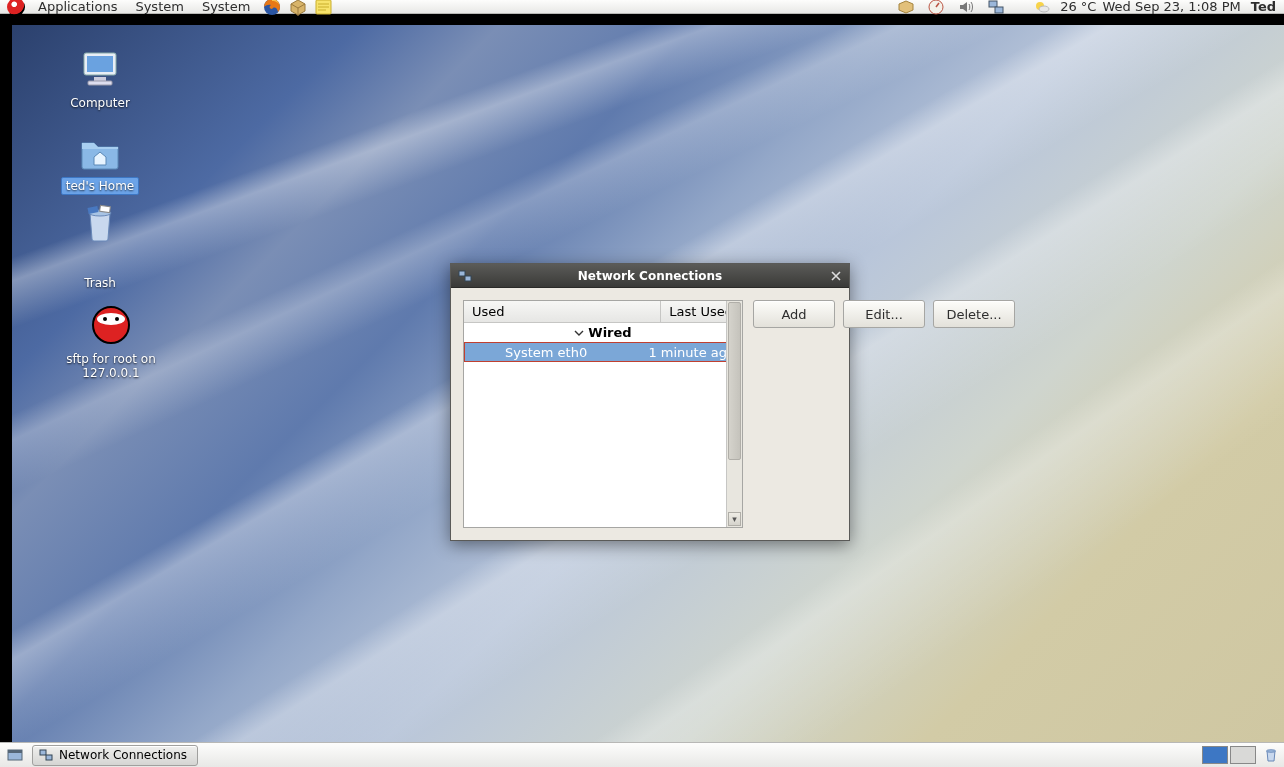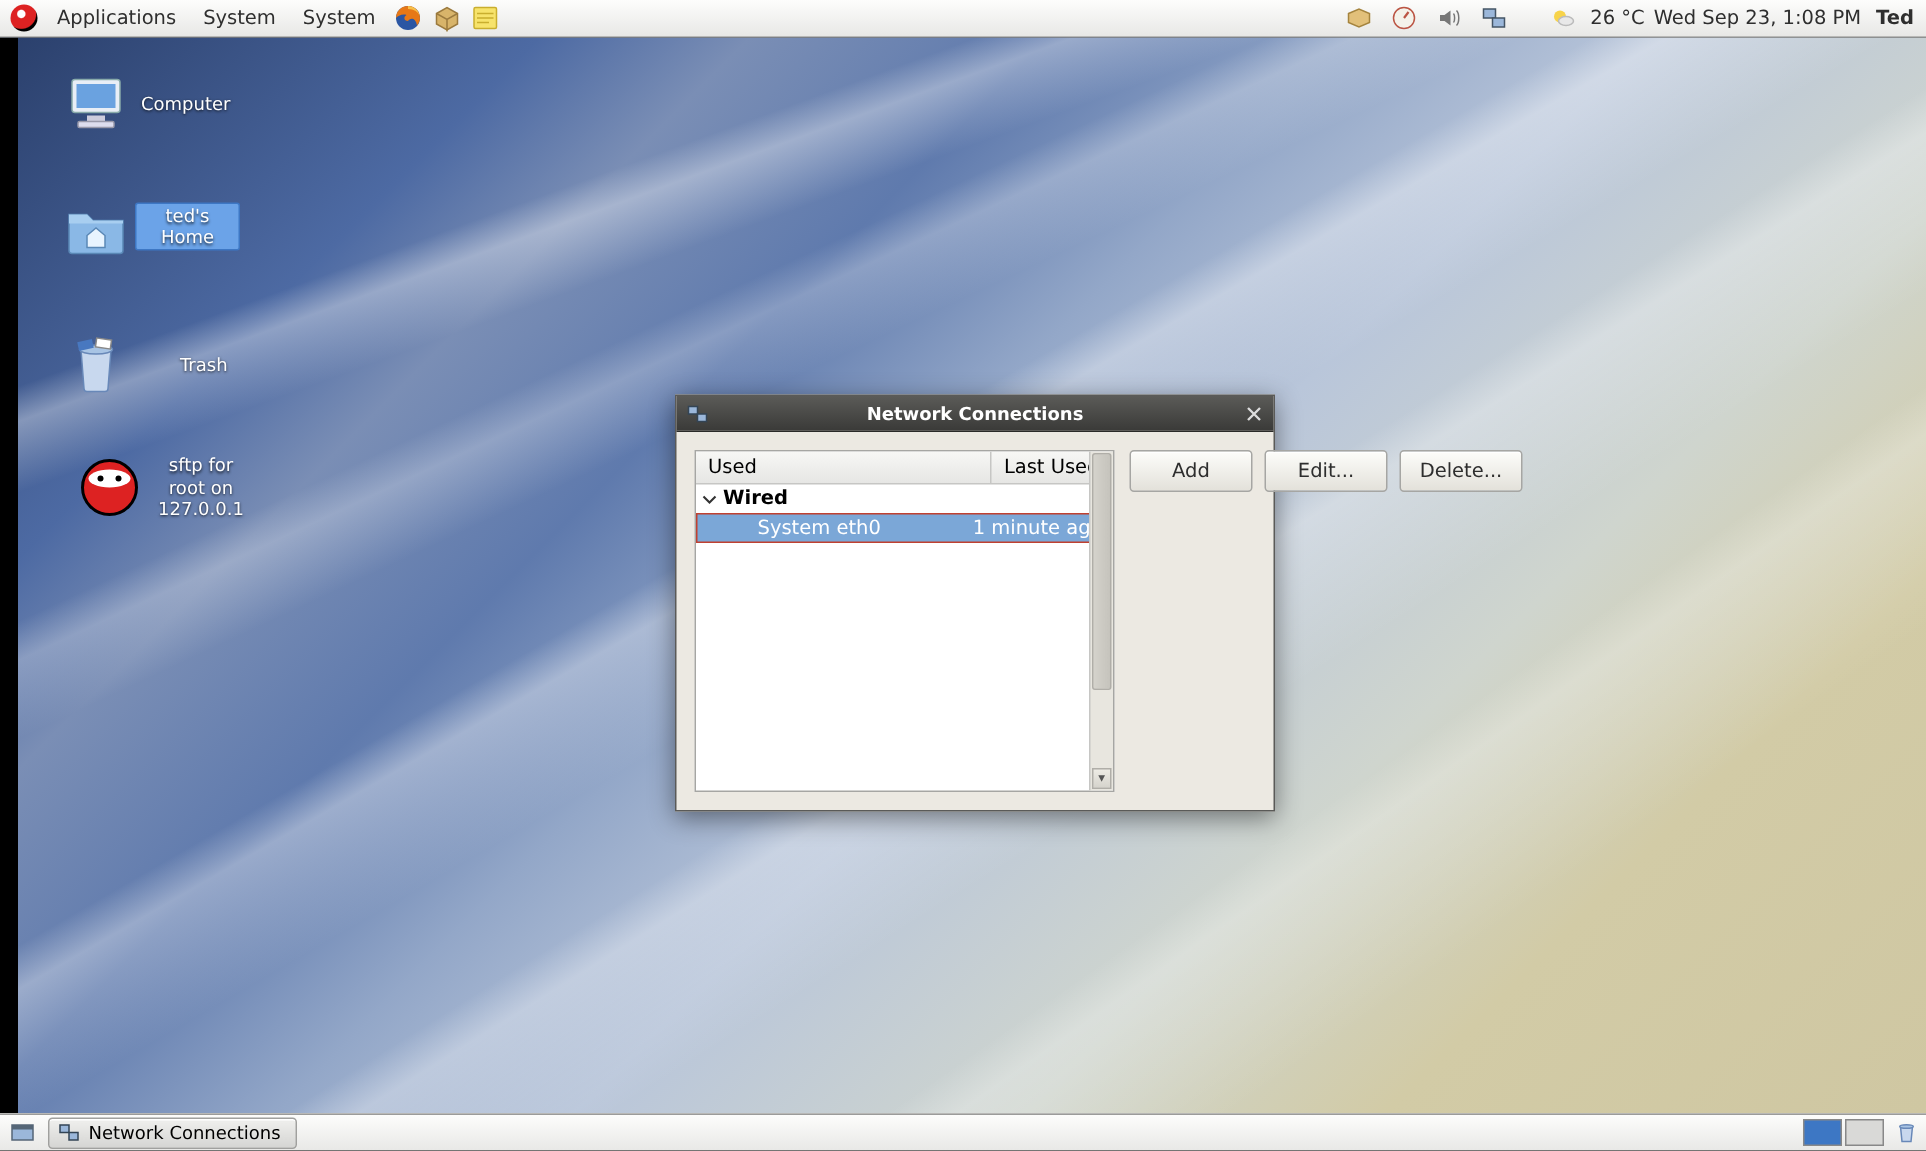--- a/index.html
+++ b/index.html
@@ -1,40 +1,40 @@
 <!DOCTYPE html>
 <html><head>
 <meta charset="utf-8">
 <style>
 * { box-sizing: border-box; margin: 0; padding: 0; font-family: "DejaVu Sans", "Liberation Sans", sans-serif; }
 body { width: 1284px; height: 767px; overflow: hidden; position: relative; background: #000; }
 
 
-.top-panel { position: absolute; top:0; left:0; right:0; height:25px; background: linear-gradient(#fdfdfc,#e8e8e6); border-bottom:1px solid #b8b8b6; display:flex; align-items:center; font-size:13px; color:#2e2e2e; z-index:100; }
+.top-panel { position: absolute; top:0; left:0; right:0; height:14px; background: linear-gradient(#fdfdfc,#e8e8e6); border-bottom:1px solid #b8b8b6; display:flex; align-items:center; font-size:13px; color:#2e2e2e; z-index:100; }
 .top-panel .left { display:flex; align-items:center; gap:2px; padding-left:4px; }
 .top-panel .menu-item { padding:3px 8px; cursor:default; }
 .top-panel .icon-btn { width:24px; height:24px; display:flex; align-items:center; justify-content:center; }
 .top-panel .right { margin-left:auto; display:flex; align-items:center; gap:6px; padding-right:8px; }
 .panel-clock { font-size:13px;text-align:center; }
 .panel-user { font-weight:bold; padding-left:4px; }
 .redhat-logo { width:18px; height:18px; background: radial-gradient(circle at 40% 35%, #fff 0 15%, #d22 20% 60%, #000 65% 100%); border-radius:50%; }
 
 
 .desktop { position:absolute; top:25px; left:0; right:0; bottom:25px; background: linear-gradient(135deg, #2a3f6b 0%, #4d6aa3 18%, #7a8eb5 25%, #5f7aad 35%, #93a7c8 45%, #b9c6da 55%, #cfd5ce 70%, #d2cba6 82%, #cfc7a2 100%); overflow:hidden; }
 .desktop::before { content:""; position:absolute; inset:0; background:
   linear-gradient( 160deg, transparent 0 20%, rgba(255,255,255,.35) 22%, transparent 26% ),
   linear-gradient( 155deg, transparent 0 30%, rgba(255,255,255,.25) 32%, transparent 36% ),
   linear-gradient( 150deg, transparent 0 42%, rgba(255,255,255,.35) 44%, transparent 50% ),
   linear-gradient( 148deg, transparent 0 55%, rgba(255,255,255,.3) 57%, transparent 64% ),
   linear-gradient( 145deg, transparent 0 70%, rgba(255,255,255,.25) 72%, transparent 80% );
   pointer-events:none; }
 .black-bar-left { position:absolute; top:25px; left:0; width:12px; bottom:25px; background:#000; z-index:5; }
 
 
-.desktop-icon { position:absolute; width:120px; display:flex; flex-direction:row; align-items:center; gap:2px; cursor:default; }
+.desktop-icon { position:absolute; width:120px; display:flex; flex-direction:column; align-items:center; gap:2px; cursor:default; }
 .desktop-icon .icon-img { width:48px; height:48px; display:flex; align-items:center; justify-content:center; }
 .desktop-icon .icon-label { color:#fff; font-size:12px; text-align:center; text-shadow: 0 1px 2px rgba(0,0,0,.8); padding:1px 4px; border-radius:2px; line-height:1.2; }
 .desktop-icon.selected .icon-label { background:#6ba3e8; color:#fff; border:1px solid #3d77c4; }
 
 
 .bottom-panel { position:absolute; left:0; right:0; bottom:0; height:25px; background: linear-gradient(#fdfdfc,#e8e8e6); border-top:1px solid #b8b8b6; display:flex; align-items:center; z-index:100; }
 .show-desktop-btn { width:22px; height:22px; margin-left:4px; display:flex; align-items:center; justify-content:center; }
 .taskbar-item { margin-left:6px; height:21px; display:flex; align-items:center; gap:6px; padding:0 10px 0 6px; background:linear-gradient(#f0f0ee,#d5d5d3); border:1px solid #a0a09e; border-radius:3px; font-size:12px; box-shadow: inset 0 1px 0 #fff; }
 .bottom-panel .right-tray { margin-left:auto; display:flex; align-items:center; gap:6px; padding-right:4px; }
 .workspace-switcher { display:flex; gap:2px; }
@@ -46,21 +46,21 @@
 .dialog-titlebar { height:24px; background:linear-gradient(#5b5b58,#3a3a38); color:#fff; display:flex; align-items:center; font-size:12px; font-weight:bold; position:relative; border-bottom:1px solid #2a2a28; }
 .dialog-titlebar .title-icon { width:16px; height:16px; margin:0 6px; display:flex; align-items:center; justify-content:center; }
 .dialog-titlebar .title-text { position:absolute; left:0; right:0; text-align:center; pointer-events:none; }
 .dialog-titlebar .title-close { margin-left:auto; width:20px; height:20px; margin-right:3px; display:flex; align-items:center; justify-content:center; color:#ddd; cursor:default; border-radius:2px; z-index:2; }
 .dialog-body { padding:12px; display:flex; gap:10px; }
 .tree-wrap { position:relative; flex:1; }
 .treeview { width:280px; height:228px; background:#fff; border:1px solid #a6a6a3; font-size:13px; overflow:hidden; }
 .treeview .headers { display:flex; height:22px; background:linear-gradient(#f7f7f5,#e6e6e4); border-bottom:1px solid #c6c6c4; }
 .treeview .headers .col { padding:3px 8px; border-right:1px solid #c6c6c4; }
 .treeview .headers .col:first-child { flex:1; }
-.treeview .group-row { display:flex; align-items:center; padding:2px 4px; font-weight:bold; gap:4px; }
+.treeview .group-row { display:flex; align-items:center; padding:2px 4px; font-weight:bold; gap:4px;justify-content:center; }
 .treeview .item-row { display:flex; align-items:center; height:20px; color:#fff; background:#7ba7d7; border:1px solid #c04030; }
 .treeview .item-row .item-name { padding-left:40px; flex:1; }
 .treeview .item-row .item-time { padding-right:6px; }
 .scrollbar-v { position:absolute; top:1px; right:1px; bottom:1px; width:16px; background:#e8e6df; border-left:1px solid #c6c6c4; }
 .scrollbar-v .thumb { position:absolute; left:1px; right:1px; top:1px; height:70%; background:linear-gradient(to right,#d5d3cc,#c5c3bc); border:1px solid #b0aea8; border-radius:2px; }
 .scrollbar-v .arrow-dn { position:absolute; left:1px; right:1px; bottom:1px; height:14px; background:linear-gradient(#eeece5,#d5d3cc); border:1px solid #b0aea8; display:flex; align-items:center; justify-content:center; font-size:9px; color:#555; }
 .dialog-buttons-col { display:flex; flex-direction:row; gap:8px; }
 .btn { min-width:82px; height:28px; background:linear-gradient(#fdfdfa,#e3e1da); border:1px solid #a6a6a3; border-radius:3px; font-size:13px; color:#2e2e2e; box-shadow: inset 0 1px 0 #fff; cursor:default; }
 .dialog-footer { border-top:1px solid #d0cec7; padding:10px 12px; display:flex; justify-content:flex-end; }
 
@@ -155,21 +155,21 @@
     <div class="icon-img">
       <svg width="48" height="48" viewBox="0 0 48 48">
           <path d="M6 16h12l4 4h20v20a2 2 0 0 1-2 2H8a2 2 0 0 1-2-2z" fill="#8ab8e6" stroke="#5a88b6"></path>
           <path d="M6 16h12l4 4h20v2H6z" fill="#a8cef0"></path>
           <path d="M18 30l6-5 6 5v8h-12z" fill="#e8f4ff" stroke="#5a88b6"></path>
         </svg>
     </div>
     <div class="icon-label">ted's Home</div>
   </div>
 
-  <div class="desktop-icon" style="left:40px; top:194px;gap:28px;">
+  <div class="desktop-icon" style="left:40px; top:174px;gap:28px;">
     <div class="icon-img">
       <svg width="48" height="48" viewBox="0 0 48 48">
           <path d="M14 14h20l-2 26a2 2 0 0 1-2 2H18a2 2 0 0 1-2-2z" fill="#c8d8ee" stroke="#6888b8"></path>
           <ellipse cx="24" cy="14" rx="11" ry="3" fill="#a8c4e4" stroke="#6888b8"></ellipse>
           <rect x="12" y="8" width="10" height="6" fill="#4878c0" transform="rotate(-12 17 11)"></rect>
           <rect x="24" y="7" width="10" height="6" fill="#fff" stroke="#888" transform="rotate(8 29 10)"></rect>
         </svg>
     </div>
     <div class="icon-label">Trash</div>
   </div>

